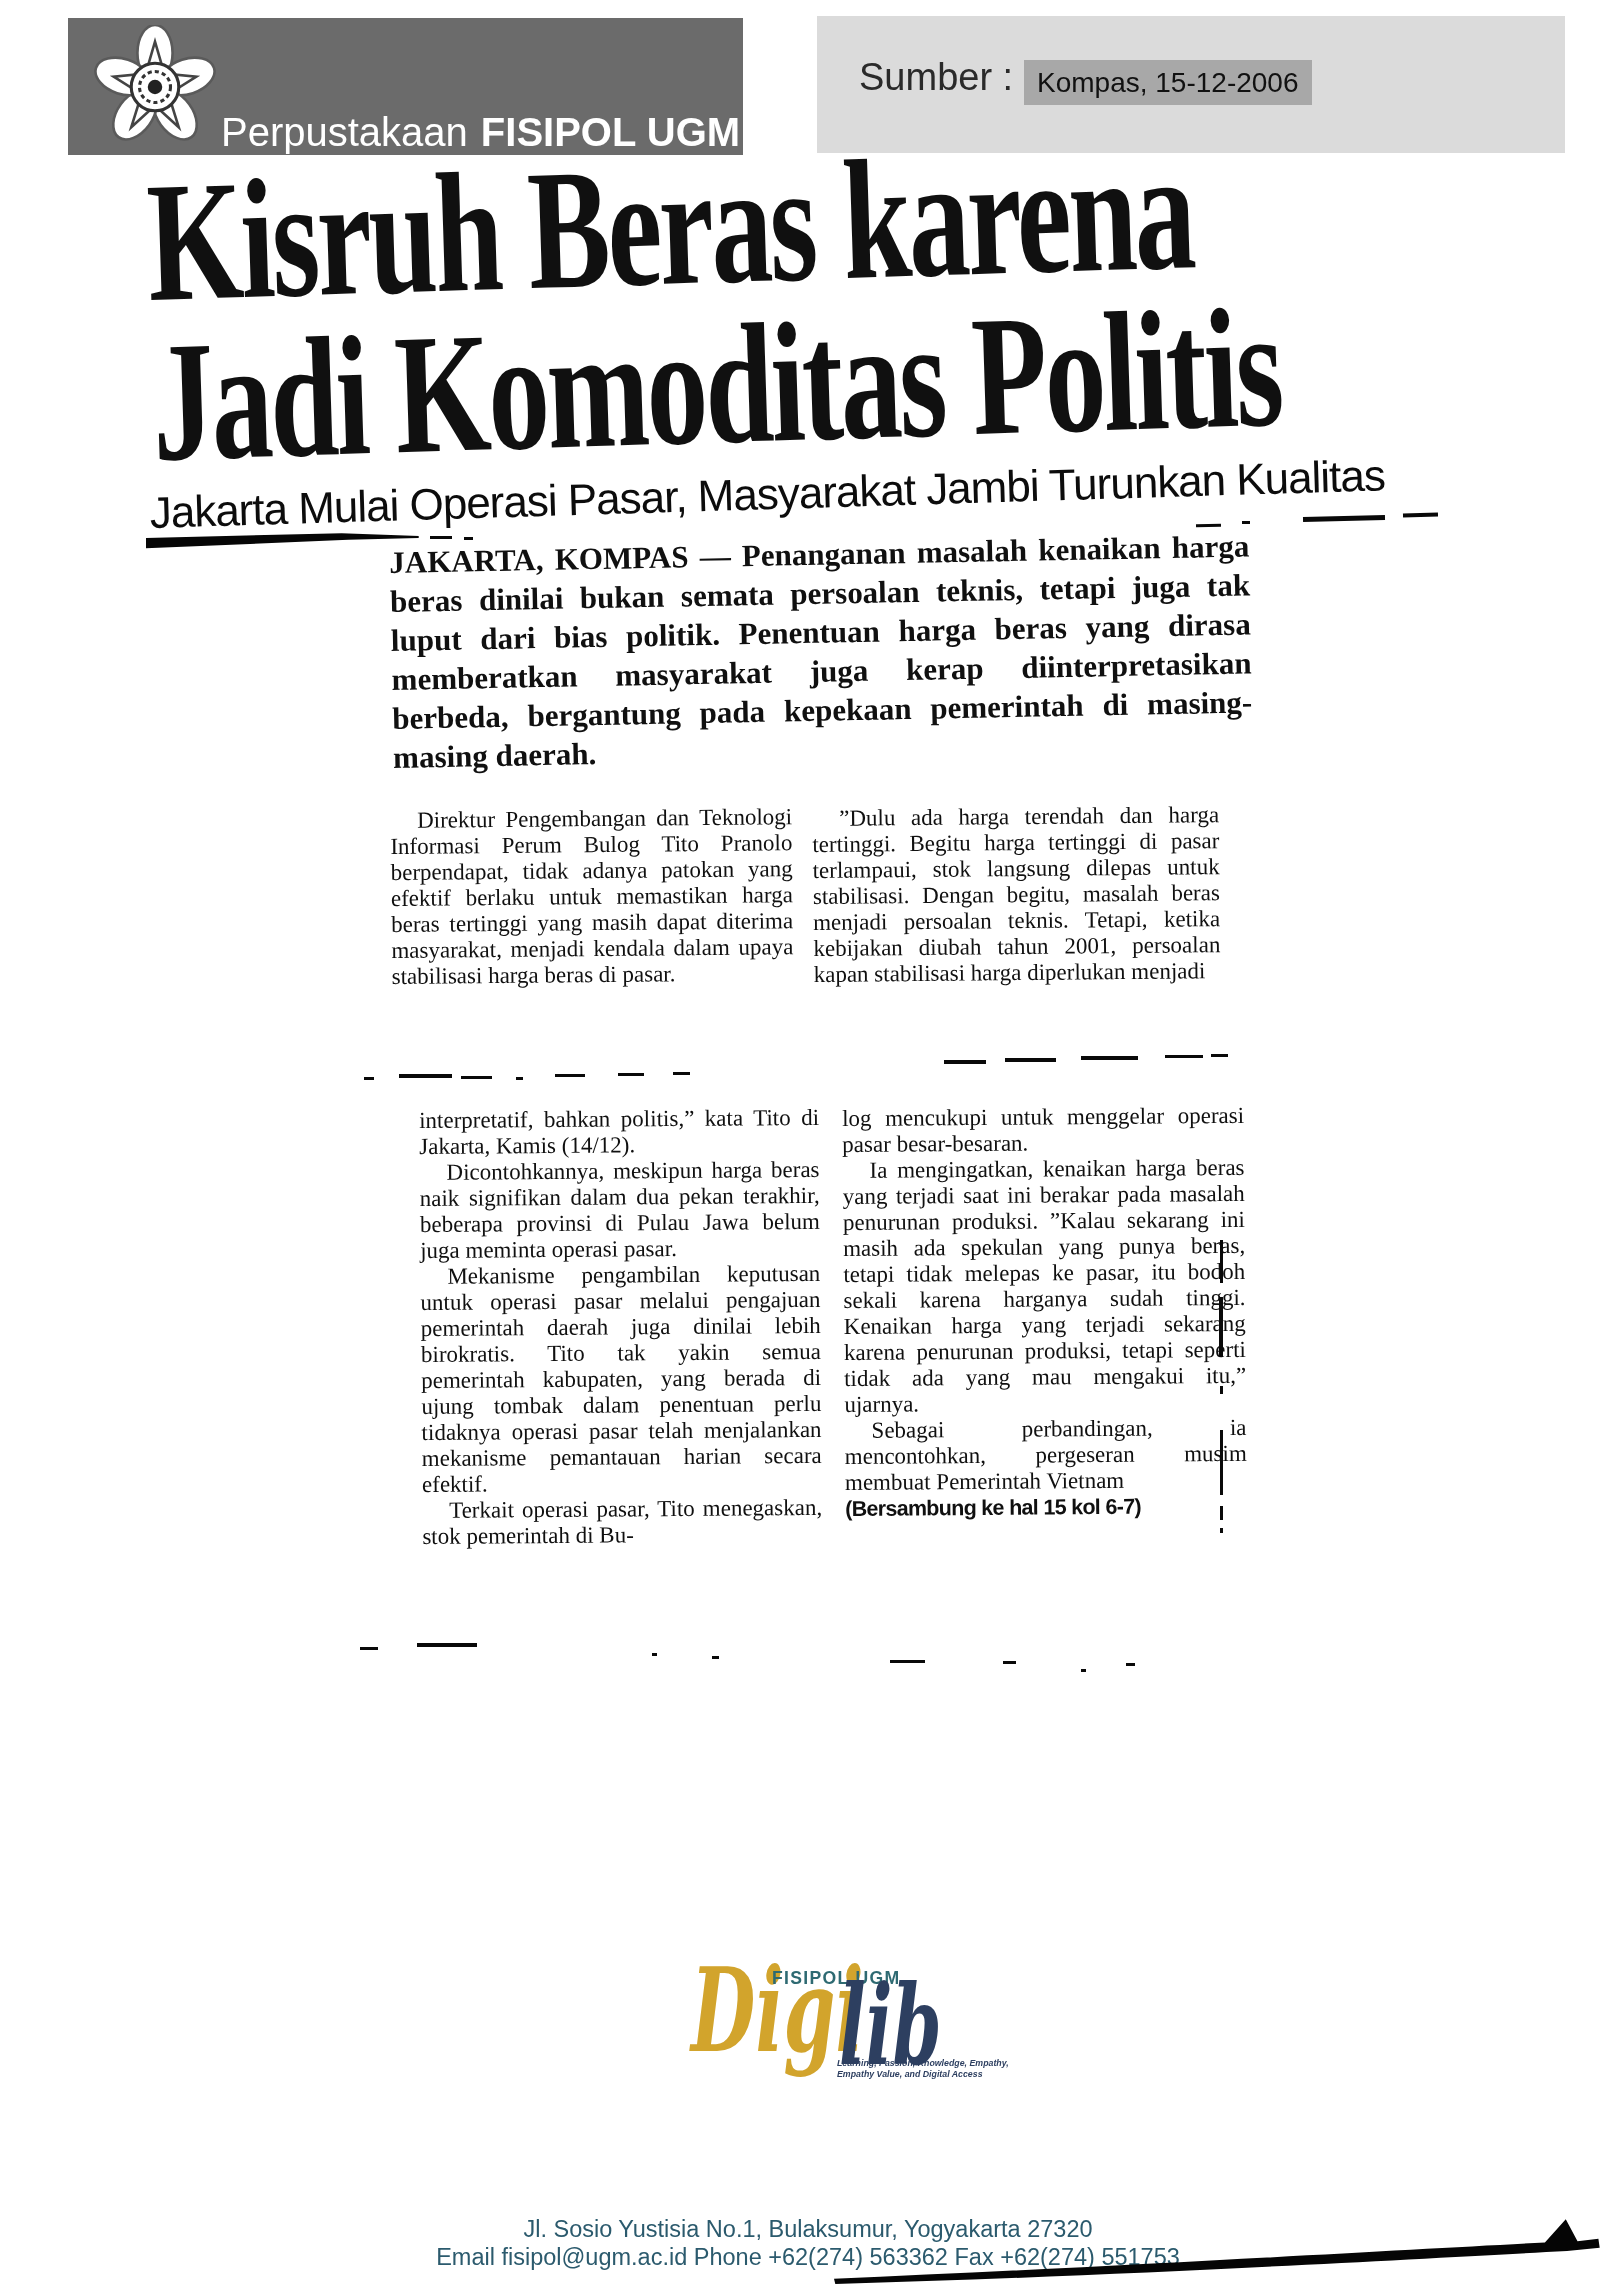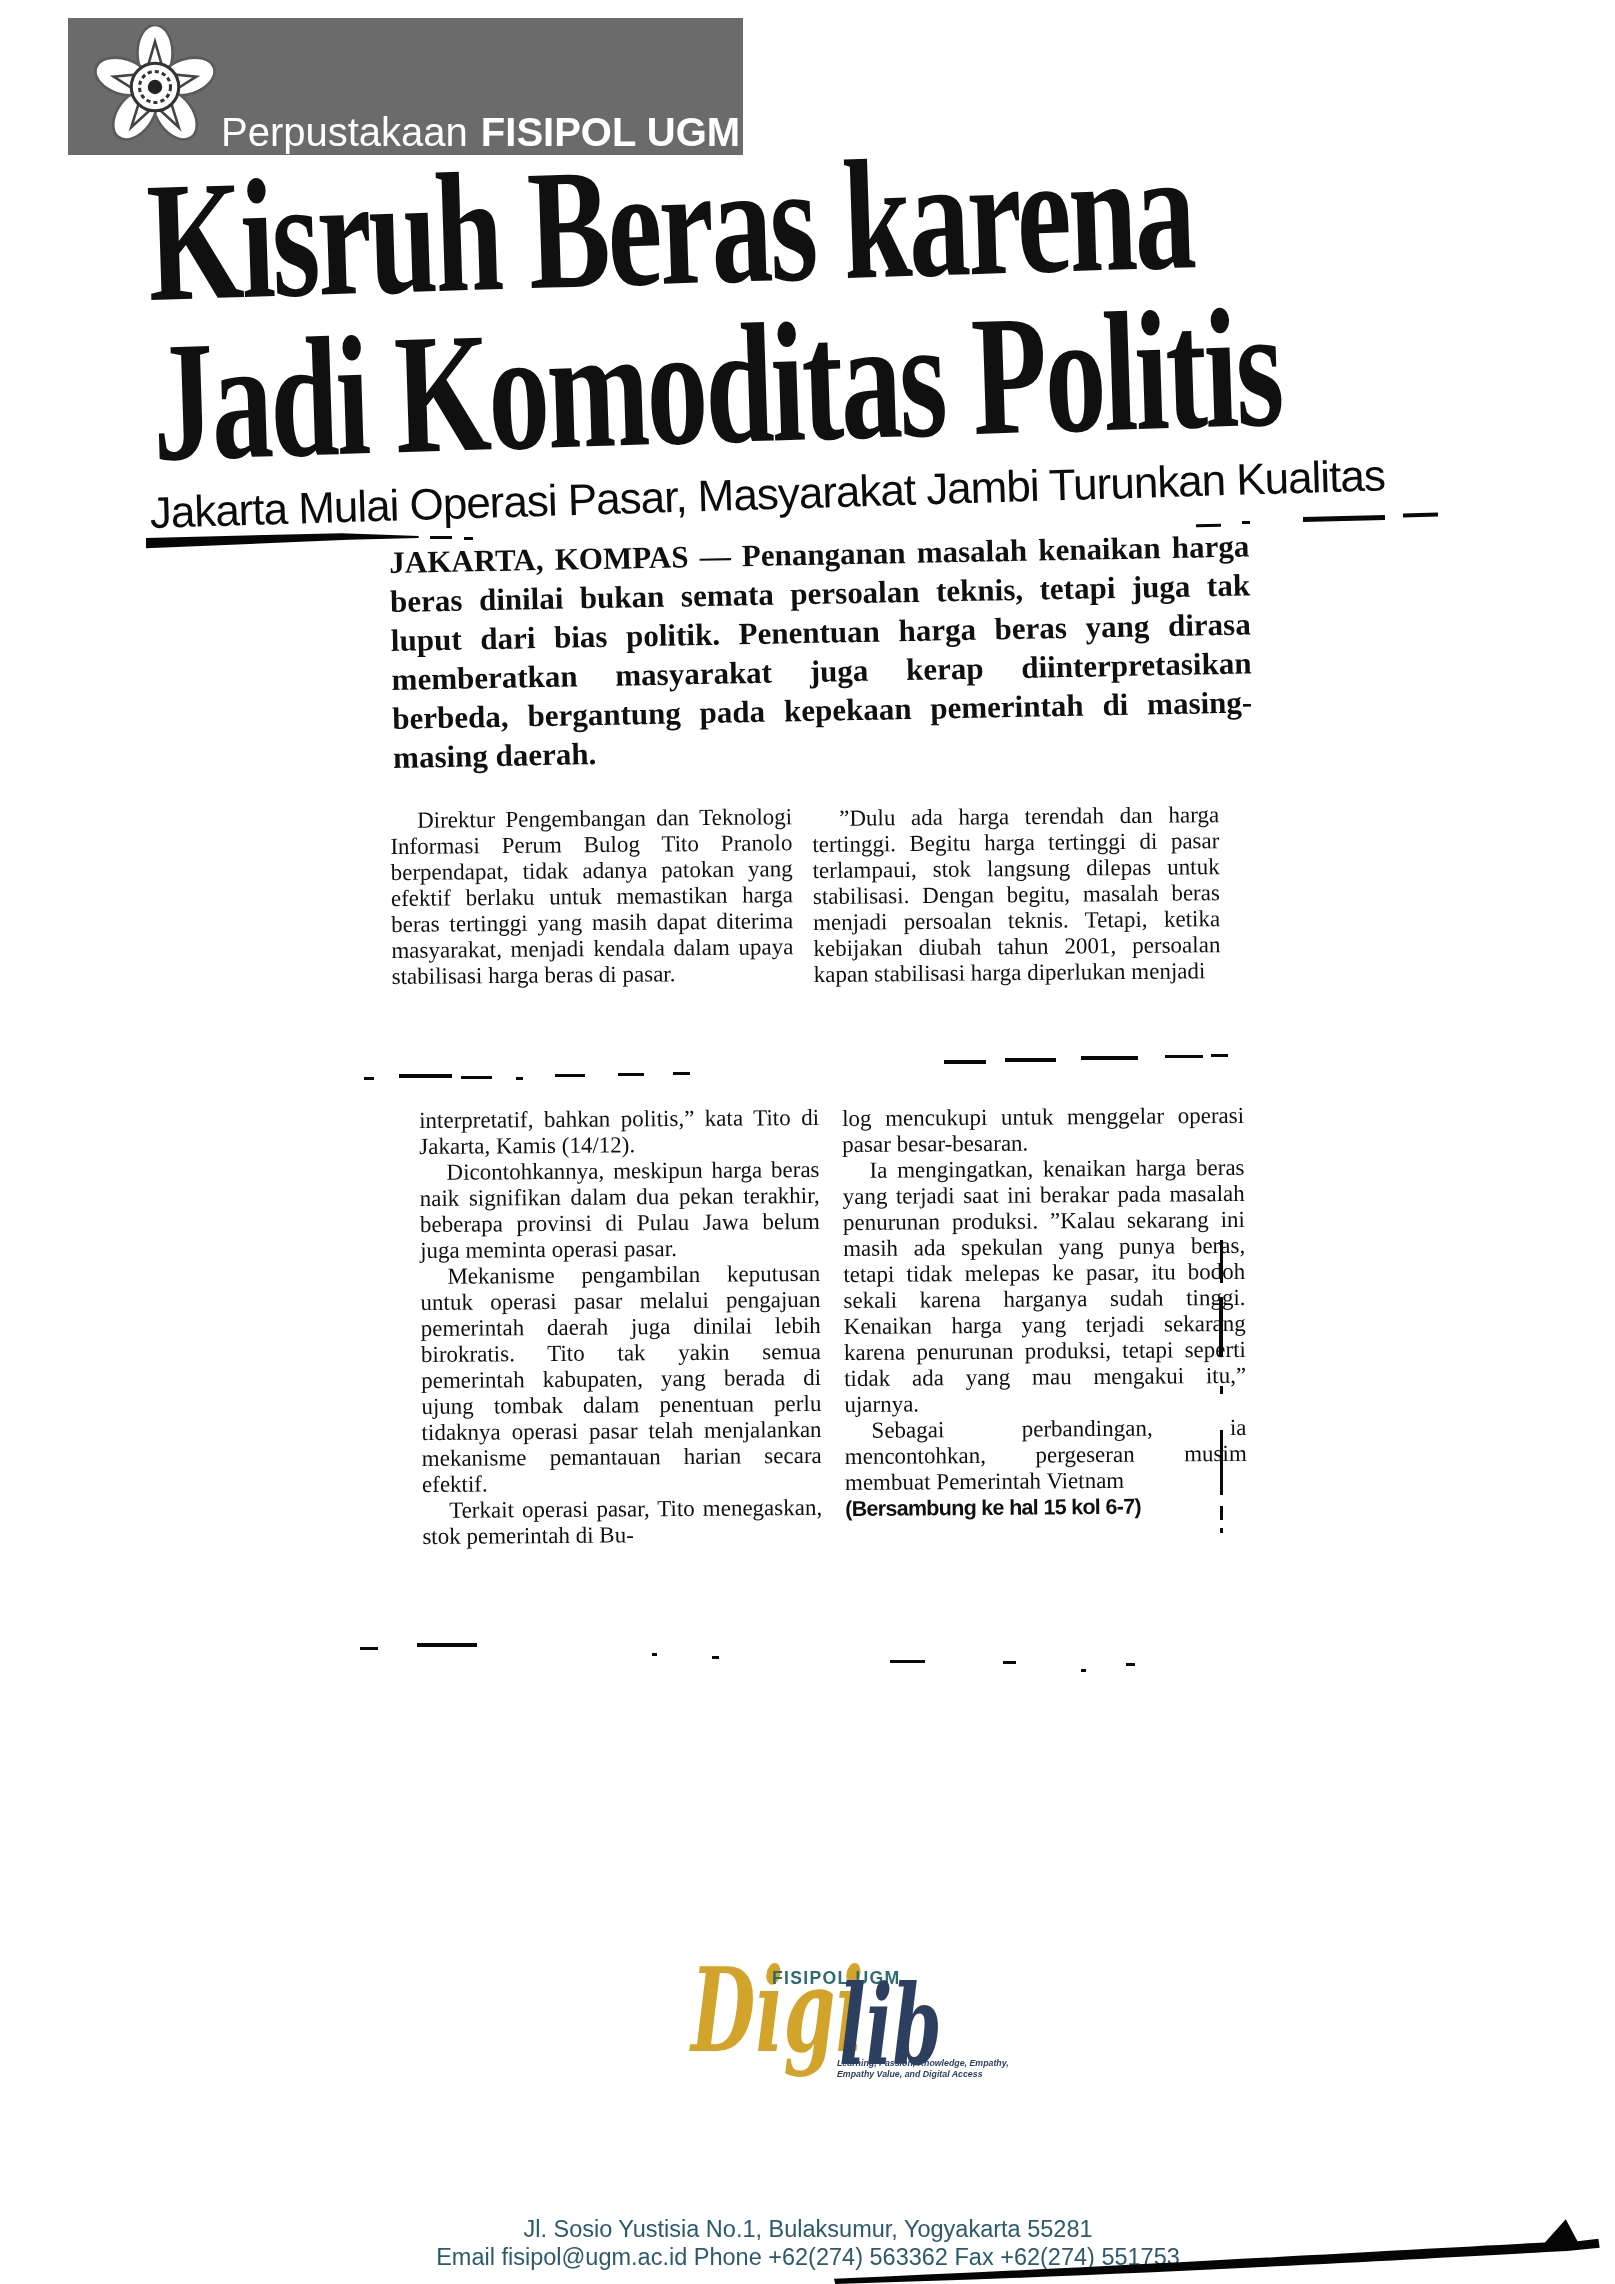--- a/index.html
+++ b/index.html
@@ -82,20 +82,24 @@
       <path d="M60 16 L69 47 L100 50 L73 67 L83 99 L60 78 L37 99 L47 67 L20 50 L51 47 Z" fill="#ffffff" stroke="#444" stroke-width="2.5"></path>
       <circle cx="60" cy="60" r="23" fill="#ffffff" stroke="#333" stroke-width="3"></circle>
       <circle cx="60" cy="60" r="15" fill="none" stroke="#333" stroke-width="3" stroke-dasharray="4 3"></circle>
       <circle cx="60" cy="60" r="7" fill="#222"></circle>
     </svg>
     <div class="header-title">
       <span>Perpustakaan</span>
       <span class="bold">FISIPOL UGM</span>
     </div>
   </div>
+  <div class="source-box">
+    <span class="source-label">Sumber :</span>
+    <span class="source-value">Kompas, 15-12-2006</span>
+  </div>
 
   <div class="headline">
     <div>Kisruh Beras karena</div>
     <div>Jadi Komoditas Politis</div>
   </div>
   <div class="subhead">Jakarta Mulai Operasi Pasar, Masyarakat Jambi Turunkan Kualitas</div>
 
   <svg class="wedge" viewBox="0 0 420 30" preserveAspectRatio="none">
     <path d="M0,9 L300,2 L418,6 L418,9 L310,12 L0,25 Z" fill="#060606"></path>
   </svg>
@@ -161,21 +165,21 @@
   <div class="logo">
     <div class="logo-digi">Digi</div>
     <div class="logo-fisipol">FISIPOL UGM</div>
     <div class="logo-lib">lib</div>
     <div class="logo-tagline">
       <div>Learning, Passion, Knowledge, Empathy,</div>
       <div>Empathy Value, and Digital Access</div>
     </div>
   </div>
 
-  <div class="footer-line footer-address">Jl. Sosio Yustisia No.1, Bulaksumur, Yogyakarta 55281</div>
+  <div class="footer-line footer-address">Jl. Sosio Yustisia No.1, Bulaksumur, Yogyakarta 27320</div>
   <div class="footer-line footer-contact">Email fisipol@ugm.ac.id Phone +62(274) 563362 Fax +62(274) 551753</div>
 
   <svg class="swoosh" viewBox="0 0 1199 108" preserveAspectRatio="none">
     <path d="M0,100 C420,82 860,56 1090,44 L1122,8 L1140,42 L1172,38 L1174,52 L1124,57 C880,70 430,96 2,108 Z" fill="#050505"></path>
   </svg>
 
 </div>
 
 
 </body></html>

